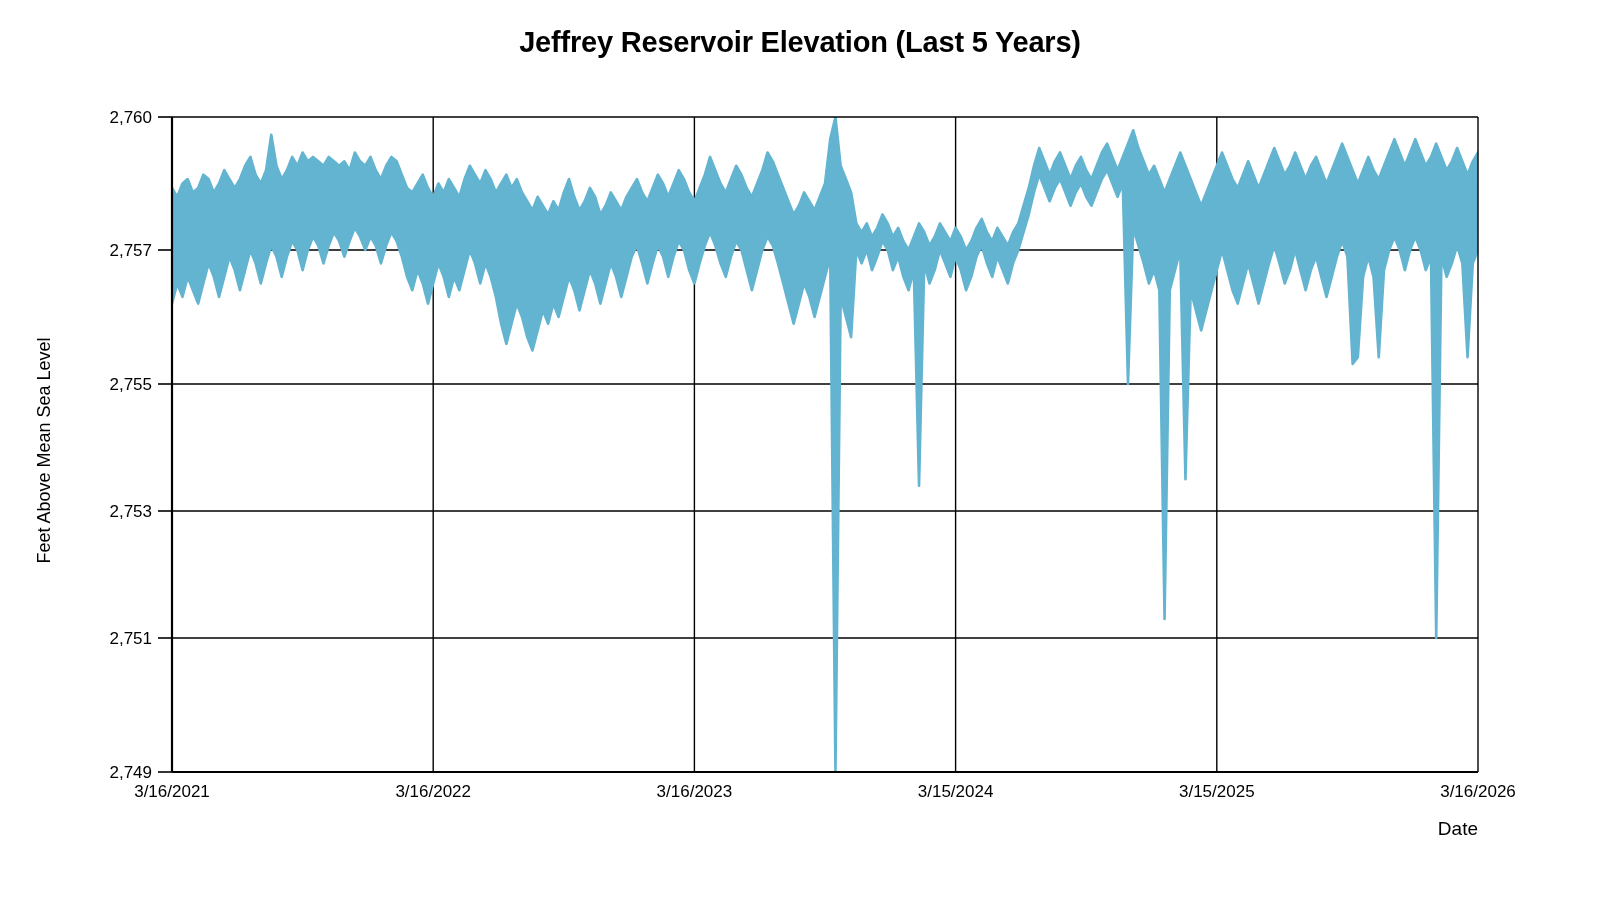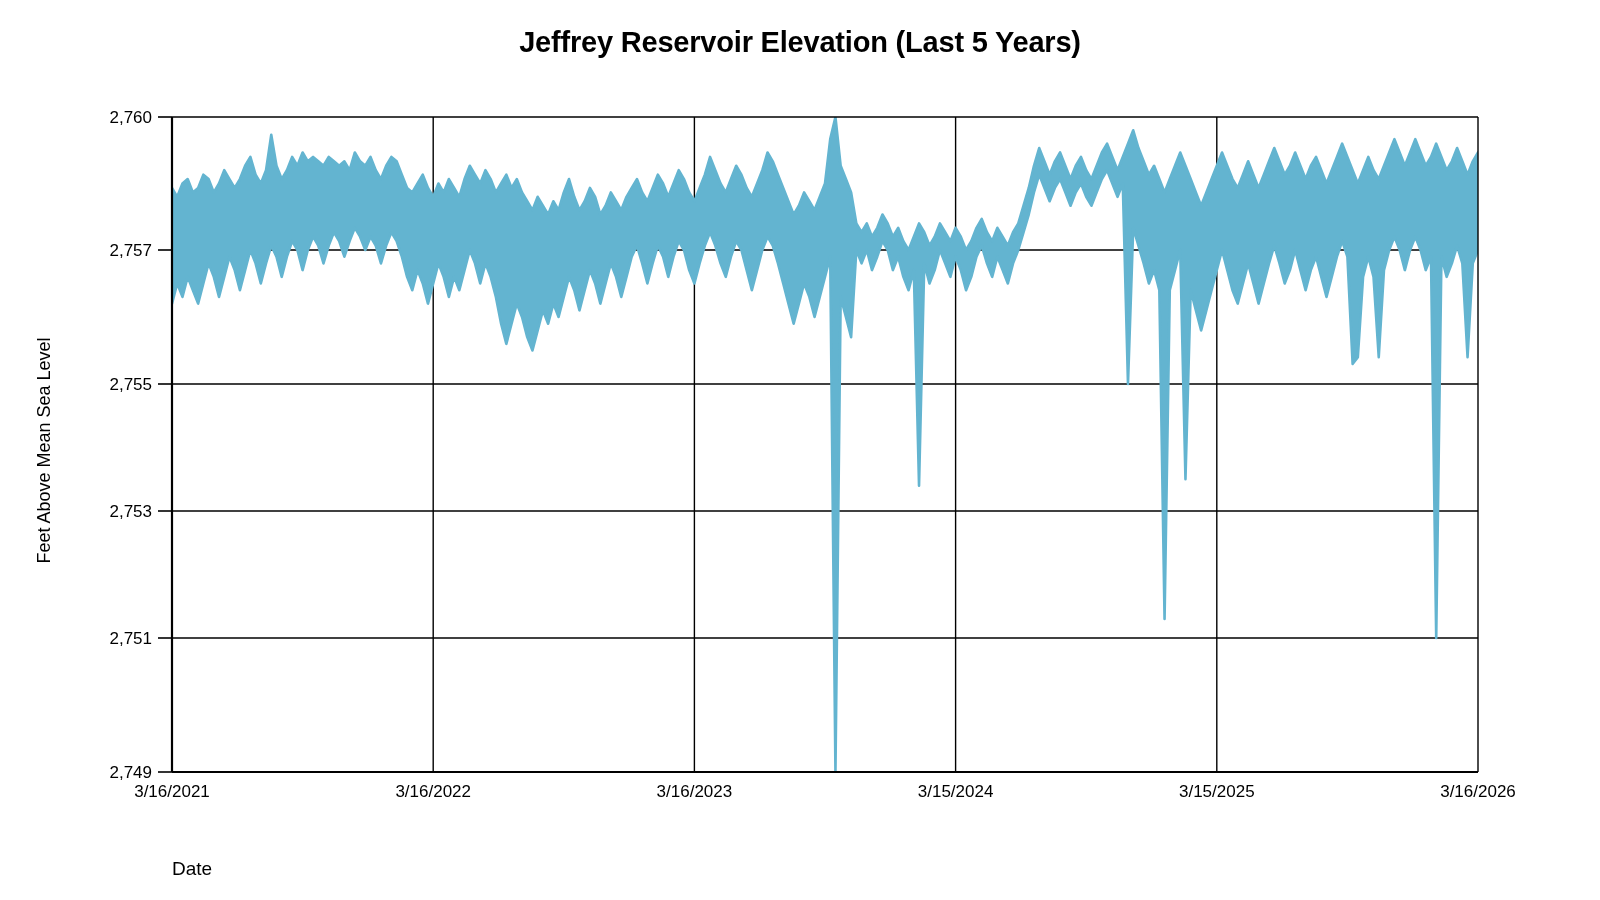--- a/index.html
+++ b/index.html
@@ -40,24 +40,23 @@
     transform-origin: center center;
     font-size: 18px;
     color: #000000;
     white-space: nowrap;
   }
   .x-axis-title {
     position: absolute;
     left: 172px;
     top: 818px;
     width: 1306px;
-    text-align: left;
+    text-align: right;
     font-size: 19px;
     color: #000000;
-    margin-top: 40px;
   }
   svg.plot {
     position: absolute;
     left: 0;
     top: 0;
   }
   .tick-label {
     font-family: "Liberation Sans", sans-serif;
     font-size: 17px;
     fill: #000000;

